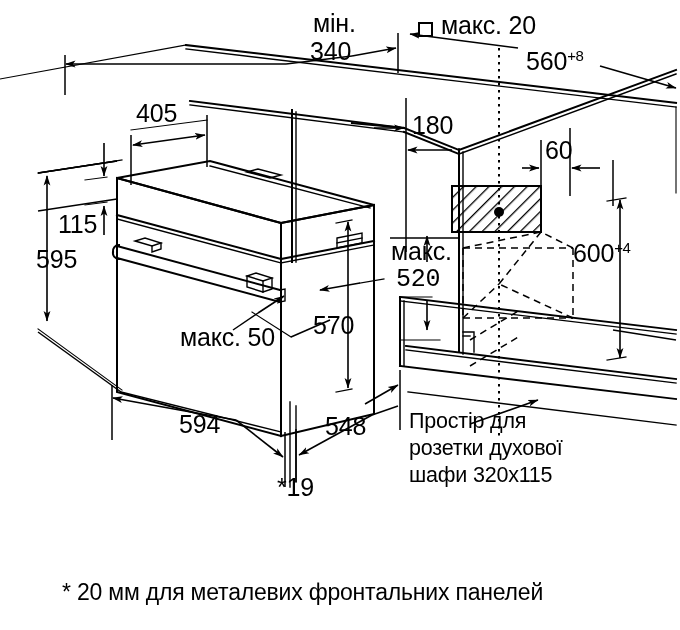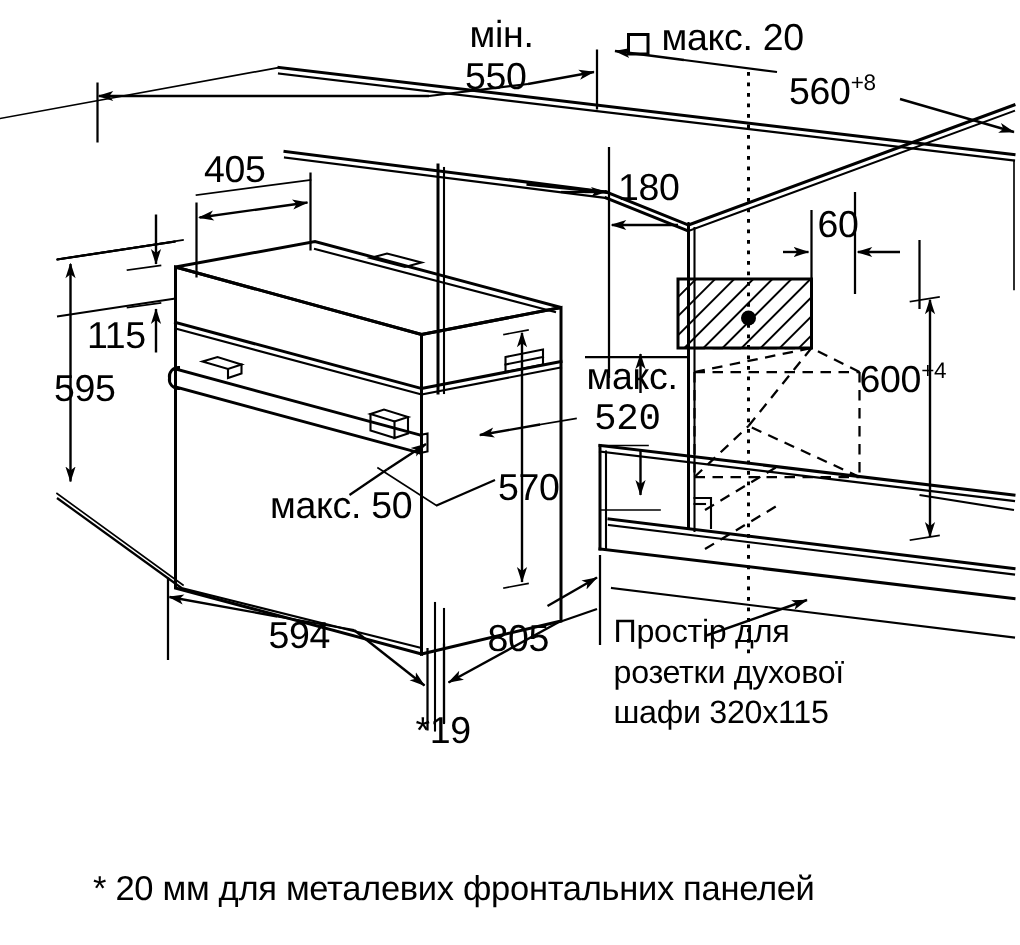--- a/index.html
+++ b/index.html
@@ -280,21 +280,21 @@
       <path class="ln-hair" d="M607 360 L626 357"></path>
     </g>
 
     <g>
       <path class="dim" marker-end="url(#arrEnd)" d="M470 424 L538 400"></path>
     </g>
 
   </svg>
 
   <div class="txt t-dim" style="left:313px; top:10px;">мін.</div>
-  <div class="txt t-dim" style="left:310px; top:38px;">550</div>
+  <div class="txt t-dim" style="left:310px; top:38px;">340</div>
 
   <div class="sqicon" style="left:418px; top:22px;"></div>
   <div class="txt t-dim" style="left:441px; top:12px;">макс. 20</div>
 
   <div class="txt t-dim" style="left:526px; top:48px;"><span>560</span><span class="sup">+8</span></div>
 
   <div class="txt t-dim" style="left:136px; top:100px;">405</div>
 
   <div class="txt t-dim" style="left:412px; top:112px;">180</div>
 
@@ -302,27 +302,27 @@
 
   <div class="txt t-dim" style="left:58px; top:178px;margin-top:33px;">115</div>
 
   <div class="txt t-dim" style="left:36px; top:246px;">595</div>
 
   <div class="txt t-dim" style="left:573px; top:240px;"><span>600</span><span class="sup">+4</span></div>
 
   <div class="txt t-dim" style="left:391px; top:238px;text-align:center;">макс.</div>
   <div class="txt t-dim" style="left:396px; top:266px;font-family:Liberation Mono, monospace;">520</div>
 
-  <div class="txt t-dim" style="left:332px; top:312px;">570</div>
+  <div class="txt t-dim" style="left:313px; top:312px;">570</div>
 
   <div class="txt t-dim" style="left:180px; top:324px;">макс. 50</div>
 
   <div class="txt t-dim" style="left:179px; top:411px;">594</div>
 
-  <div class="txt t-dim" style="left:325px; top:413px;">805</div>
+  <div class="txt t-dim" style="left:325px; top:413px;">548</div>
 
   <div class="txt t-dim" style="left:277px; top:474px;">*19</div>
 
   <div class="txt t-note" style="left:409px; top:410px;">Простір для</div>
   <div class="txt t-note" style="left:409px; top:437px;">розетки духової</div>
   <div class="txt t-note" style="left:409px; top:464px;">шафи 320х115</div>
 
   <div class="txt t-foot" style="left:62px; top:535px;">* 20 мм для металевих фронтальних панелей</div>
 
 

